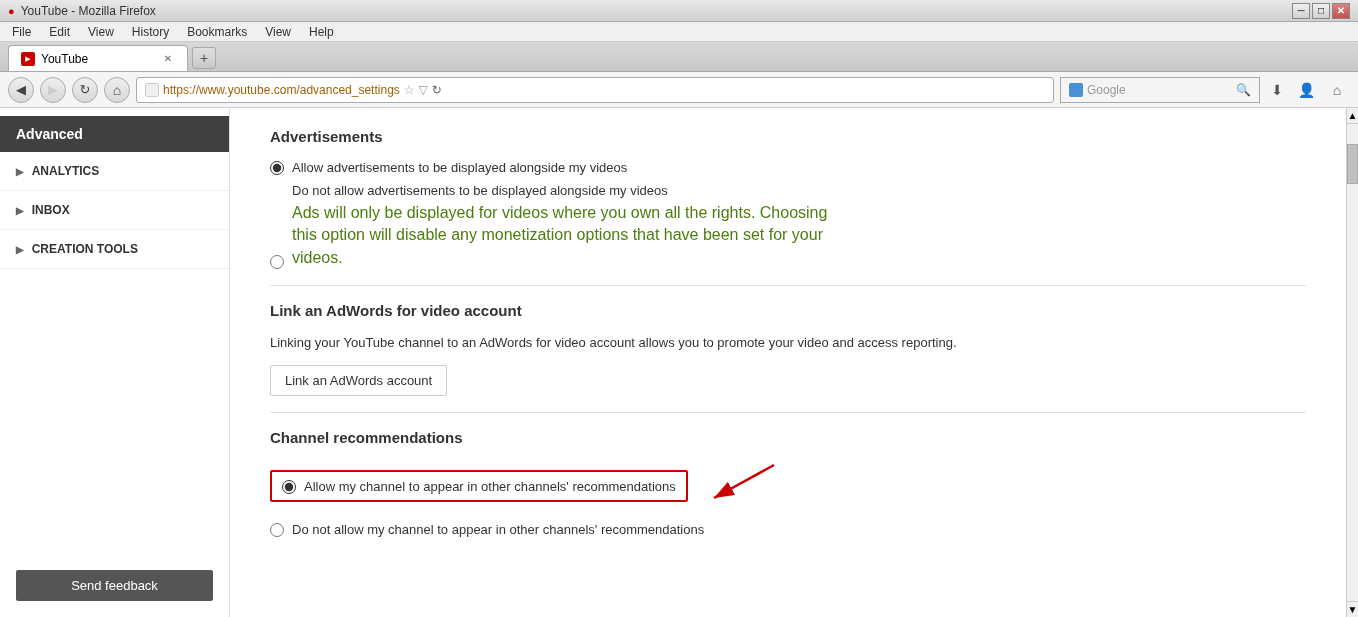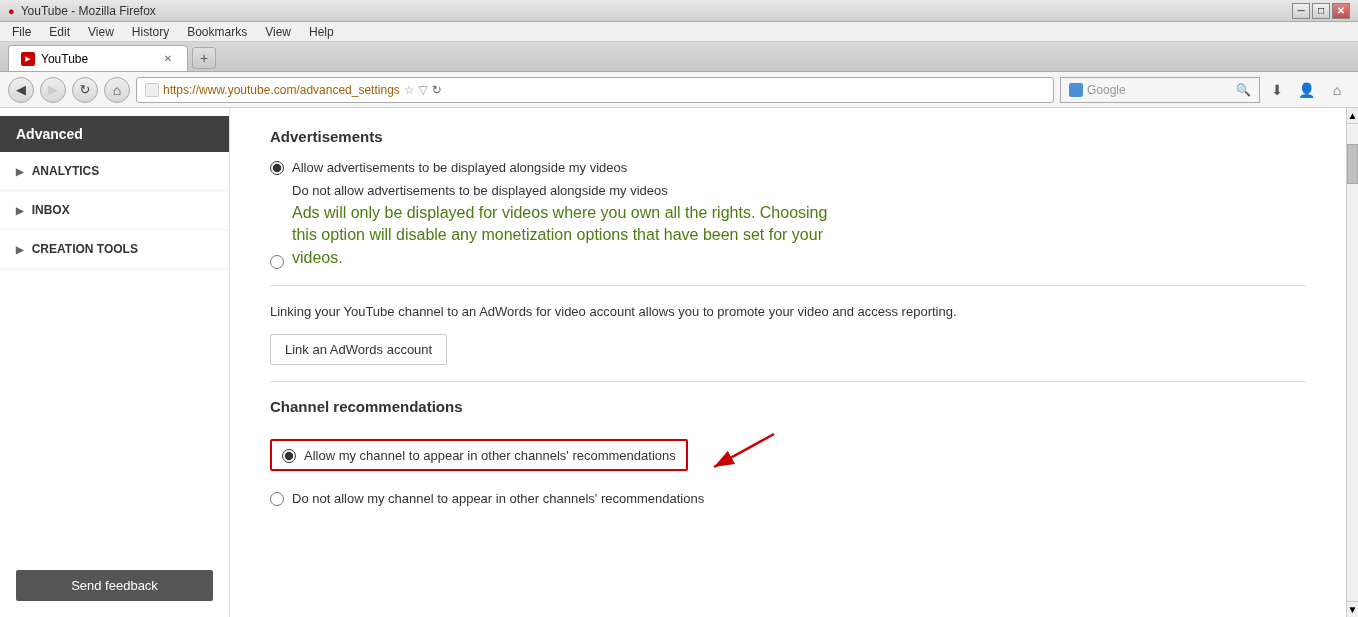--- a/index.html
+++ b/index.html
@@ -416,20 +416,21 @@
         <div>
           <span class="radio-label">Do not allow advertisements to be displayed alongside my videos</span>
           <div class="radio-sublabel">Ads will only be displayed for videos where you own all the rights. Choosing this option will disable any monetization options that have been set for your videos.</div>
         </div>
       </div>
     </div>
 
     <hr class="section-divider">
 
     <div class="section-block">
+      <div class="section-title">Link an AdWords for video account</div>
       <p class="adwords-desc">Linking your YouTube channel to an AdWords for video account allows you to promote your video and access reporting.</p>
       <button class="adwords-btn">Link an AdWords account</button>
     </div>
 
     <hr class="section-divider">
 
     <div class="section-block">
       <div class="section-title">Channel recommendations</div>
 
       <div style="display:flex; align-items:center; gap:0; margin-bottom:8px;">

